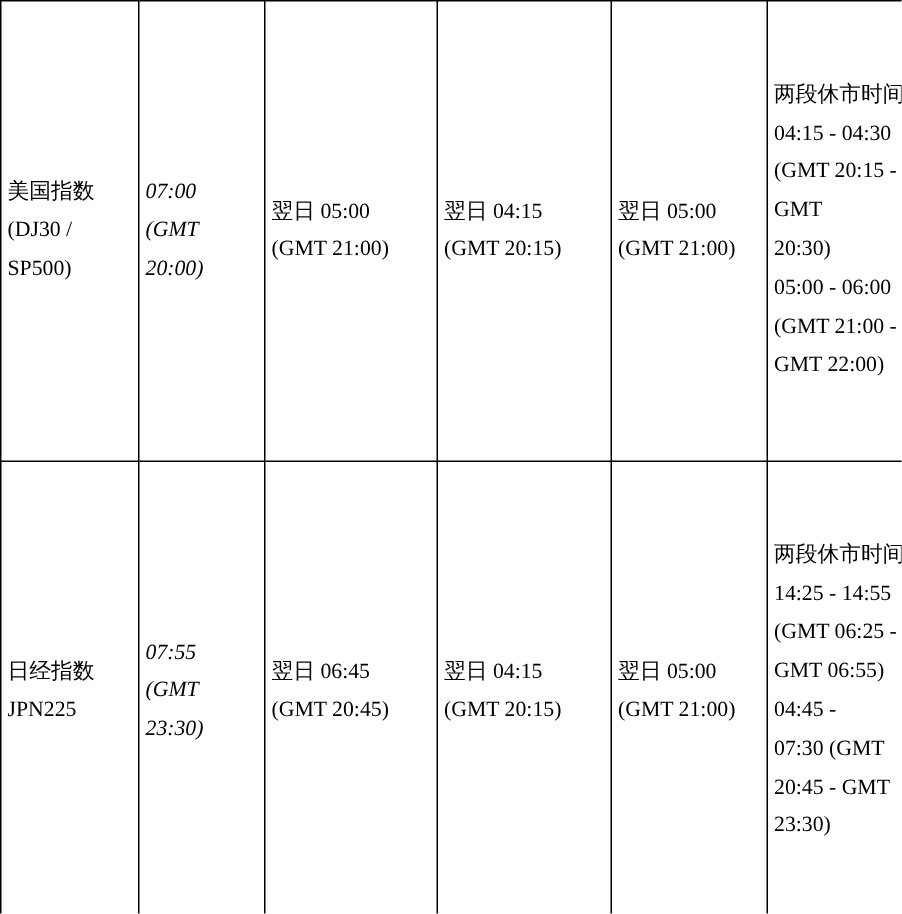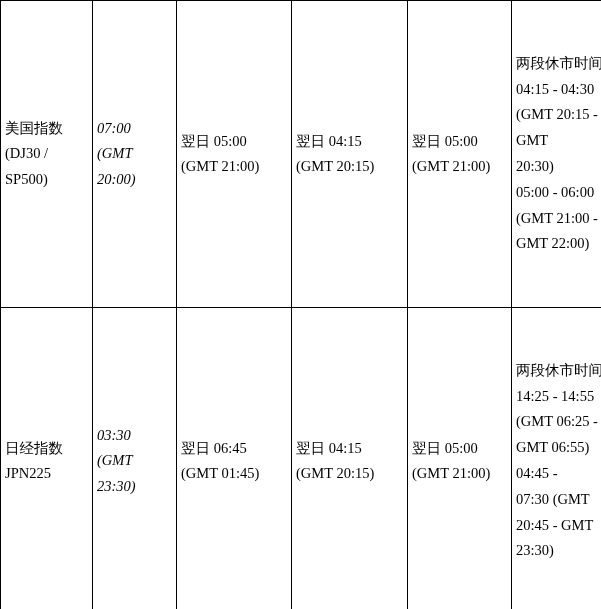--- a/index.html
+++ b/index.html
@@ -91,27 +91,27 @@
           <span class="cell-line">(GMT 21:00 -</span>
           <span class="cell-line">GMT 22:00)</span>
         </td>
       </tr>
       <tr class="row2">
         <td class="c0">
           <span class="cell-line">日经指数</span>
           <span class="cell-line">JPN225</span>
         </td>
         <td class="c1">
-          <span class="cell-line">03:30</span>
+          <span class="cell-line">07:55</span>
           <span class="cell-line">(GMT</span>
           <span class="cell-line">23:30)</span>
         </td>
         <td class="c2">
           <span class="cell-line">翌日 06:45</span>
-          <span class="cell-line">(GMT 01:45)</span>
+          <span class="cell-line">(GMT 20:45)</span>
         </td>
         <td class="c3">
           <span class="cell-line">翌日 04:15</span>
           <span class="cell-line">(GMT 20:15)</span>
         </td>
         <td class="c4">
           <span class="cell-line">翌日 05:00</span>
           <span class="cell-line">(GMT 21:00)</span>
         </td>
         <td class="c5 notes">

